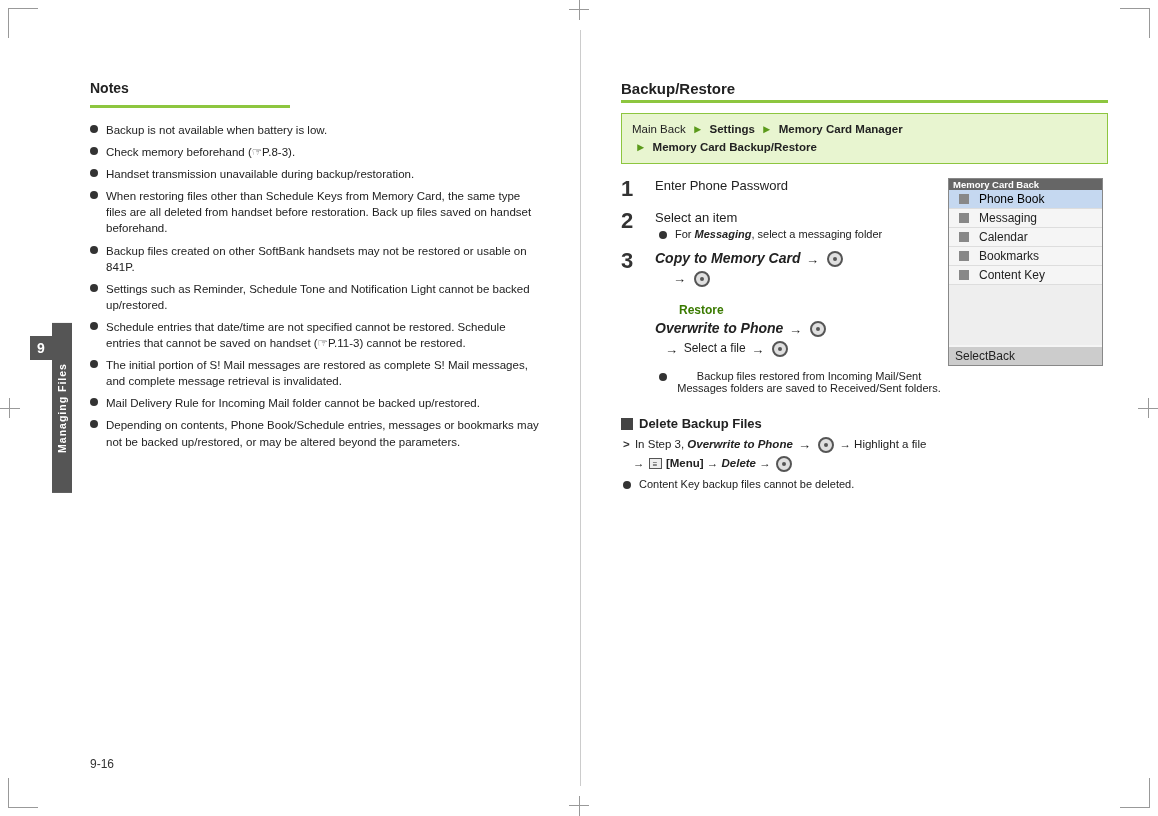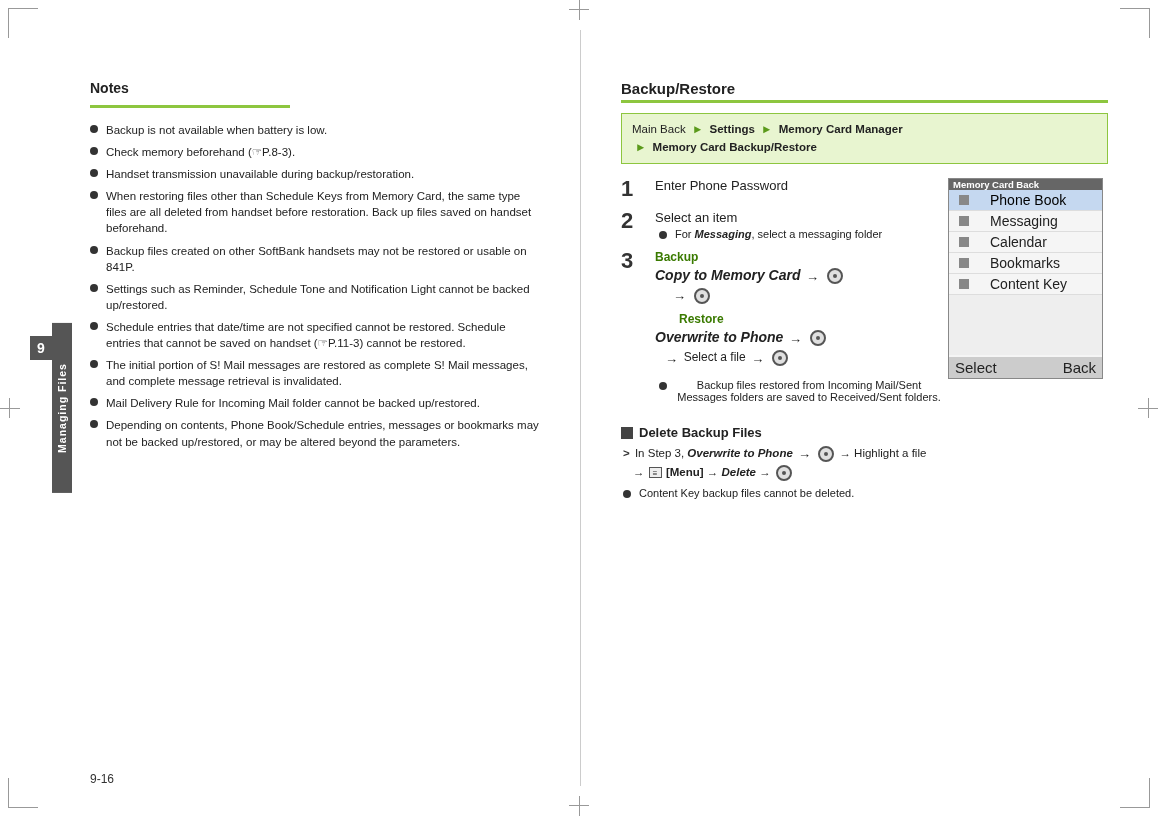--- a/index.html
+++ b/index.html
@@ -200,21 +200,21 @@
       background: #333;
       border-radius: 50%;
       margin-right: 8px;
       margin-top: 3px;
       flex-shrink: 0;
     }
 
     
     .page-number {
       position: absolute;
-      bottom: 0;
+      bottom: 15px;
       left: 60px;
       font-size: 12px;
       color: #333;
     }
 
     
     .section-heading-right {
       font-size: 15px;
       font-weight: bold;
       border-bottom: 3px solid #8dc63f;
@@ -336,43 +336,42 @@
     }
     .phone-title-bar {
       background: #666;
       color: #fff;
       font-size: 9.5px;
       padding: 0 4px;
       font-weight: bold;
     }
     .phone-menu-item {
       padding: 2px 4px 2px 10px;
-      font-size: 14px;
+      font-size: 12px;
       border-bottom: 1px solid #ddd;
       display: flex;
       align-items: center;
-      gap: 21px;
+      gap: 10px;
     }
     .phone-menu-item.selected {
       background: #c5d8f0;
       color: #000;
     }
     .phone-menu-icon {
       width: 10px;
       height: 10px;
       background: #888;
       display: inline-block;
       flex-shrink: 0;
     }
     .phone-bottom-bar {
       background: #ccc;
       display: flex;
-      justify-content: space-between;
       padding: 2px 6px;
-      font-size: 15px;
+      font-size: 12px;
       margin-top: 2px;
     }
 
     
     .delete-section {
       margin-top: 16px;
       padding-top: 6px;
     }
     .delete-heading-row {
       display: flex;
@@ -518,32 +517,31 @@
               <span class="bullet"></span>
               <span>For <strong><em>Messaging</em></strong>, select a messaging folder</span>
             </div>
           </div>
         </div>
 
         <div class="step">
           <div class="step-number">3</div>
           <div class="step-content">
 
-            <p class="step-heading" style="margin-left:0; color:#3a7a00; font-weight:bold; font-size:12px;">Backup</p>
             <p style="font-size:13px;">
               <span class="action-bold">Copy to Memory Card</span>
               <span class="arrow-right">→</span>
               <span class="circle-btn"></span>
             </p>
             <p style="font-size:13px; margin-left:16px;">
               <span class="arrow-right">→</span>
               <span class="circle-btn"></span>
             </p>
 
-            <p style="margin-top:8px; color:#3a7a00; font-weight:bold; font-size:12px;padding-left:24px;">Restore</p>
+            <p style="margin-top:16px; color:#3a7a00; font-weight:bold; font-size:12px;padding-left:24px;">Restore</p>
             <p style="font-size:13px;">
               <span class="action-bold">Overwrite to Phone</span>
               <span class="arrow-right">→</span>
               <span class="circle-btn"></span>
             </p>
             <p style="font-size:13px; margin-left:8px;">
               <span class="arrow-right">→</span>
               <span style="font-size:12px;">Select a file</span>
               <span class="arrow-right">→</span>
               <span class="circle-btn"></span>

